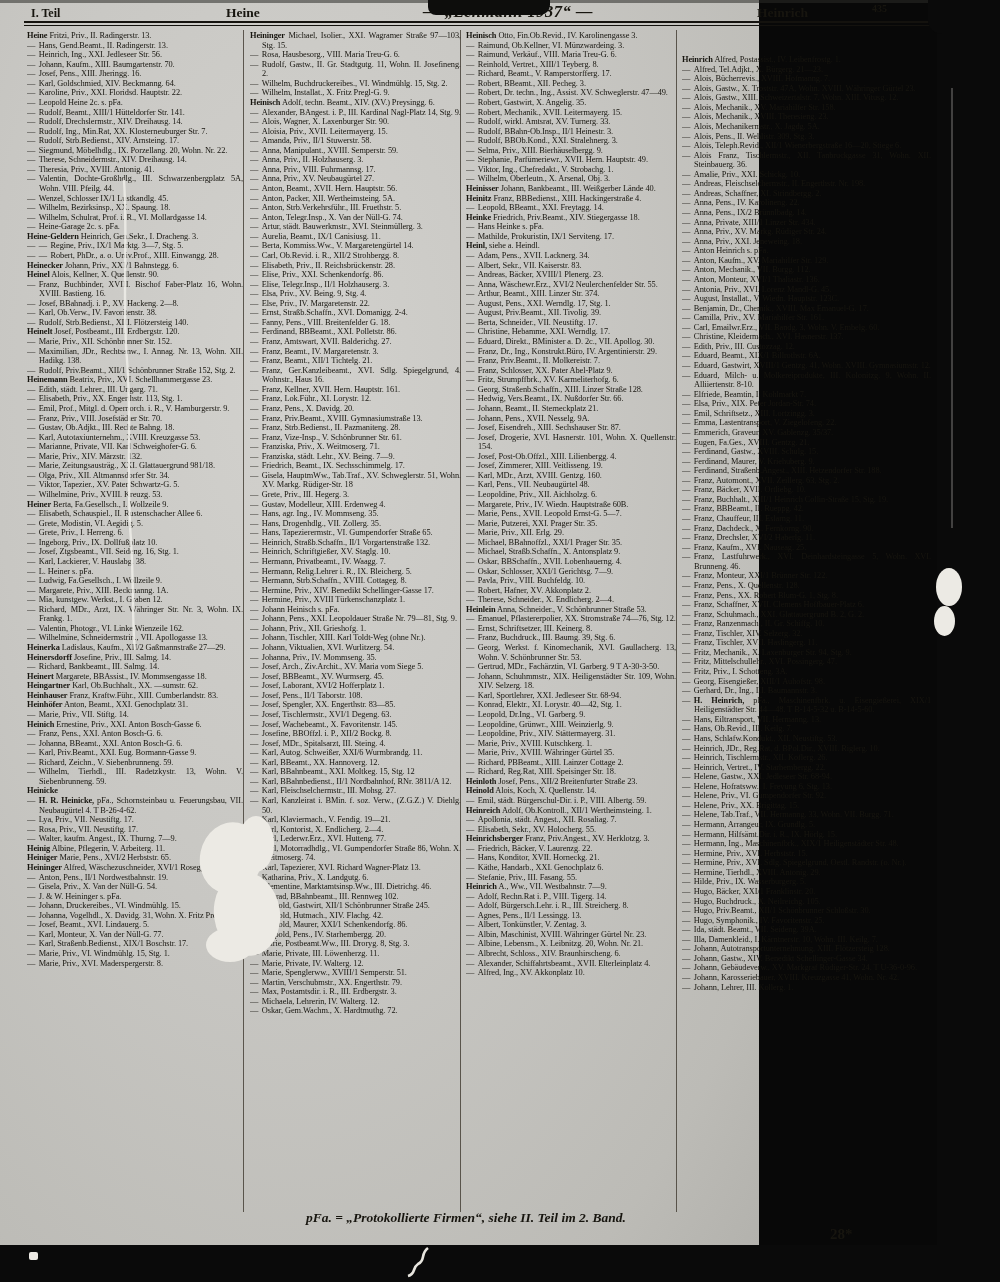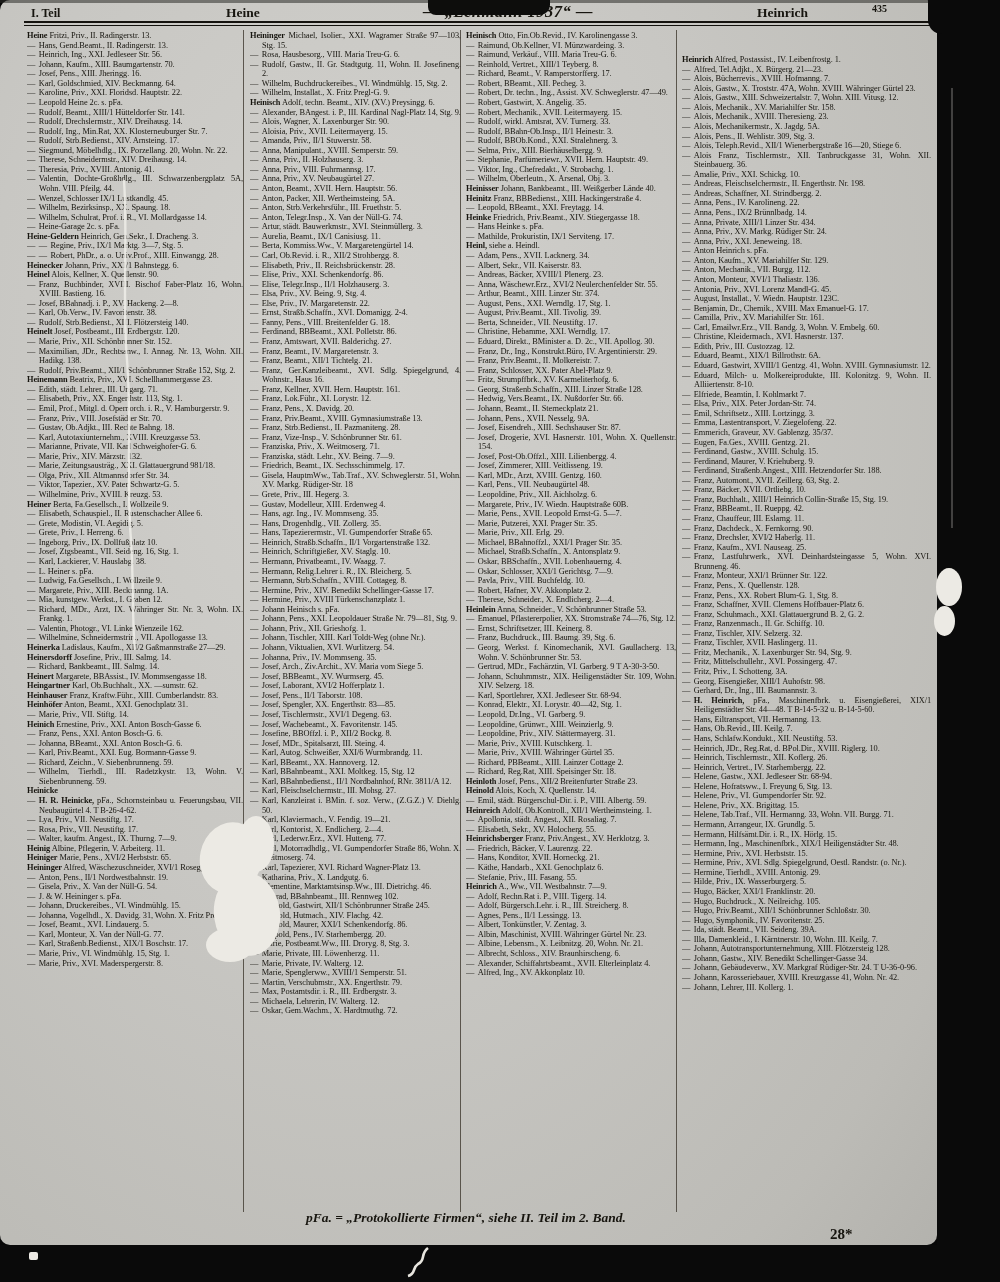--- a/index.html
+++ b/index.html
@@ -1,20 +1,20 @@
 <!DOCTYPE html>
 <html><head>
 <meta charset="utf-8">
 <style>
   html,body{margin:0;padding:0;background:#060606;}
   #stage{position:relative;width:1000px;height:1282px;overflow:hidden;background:#080808;
          font-family:"Liberation Serif", serif;}
-  .page{position:absolute;left:0;top:0;width:937px;height:1245px;
+  .page{position:absolute;left:0;top:0;width:759px;height:1245px;
         background:radial-gradient(ellipse at 38% 30%, #d2d1cd 0%, #c8c7c3 45%, #bcbbb6 85%, #b3b2ad 100%);
-        color:#17150f;border-radius:10px;}
+        color:#17150f;}
   
   .hdr{position:absolute;top:0;left:0;width:100%;height:30px;}
   .hdr .sec{position:absolute;left:31px;top:6px;font-size:12px;font-weight:bold;}
   .hdr .gl{position:absolute;left:226px;top:5px;font-size:13.5px;font-weight:bold;}
   .hdr .ttl{position:absolute;left:508px;top:2px;transform:translateX(-50%);
             font-size:16.5px;font-weight:bold;font-style:italic;letter-spacing:.5px;}
   .hdr .gr{position:absolute;left:757px;top:5px;font-size:13.5px;font-weight:bold;}
   .hdr .pg{position:absolute;left:872px;top:3px;font-size:10px;font-weight:bold;}
   .rule1{position:absolute;left:24px;top:21px;width:906px;height:2.4px;background:#14120e;}
   .rule2{position:absolute;left:24px;top:25px;width:906px;height:1.2px;background:#14120e;}

